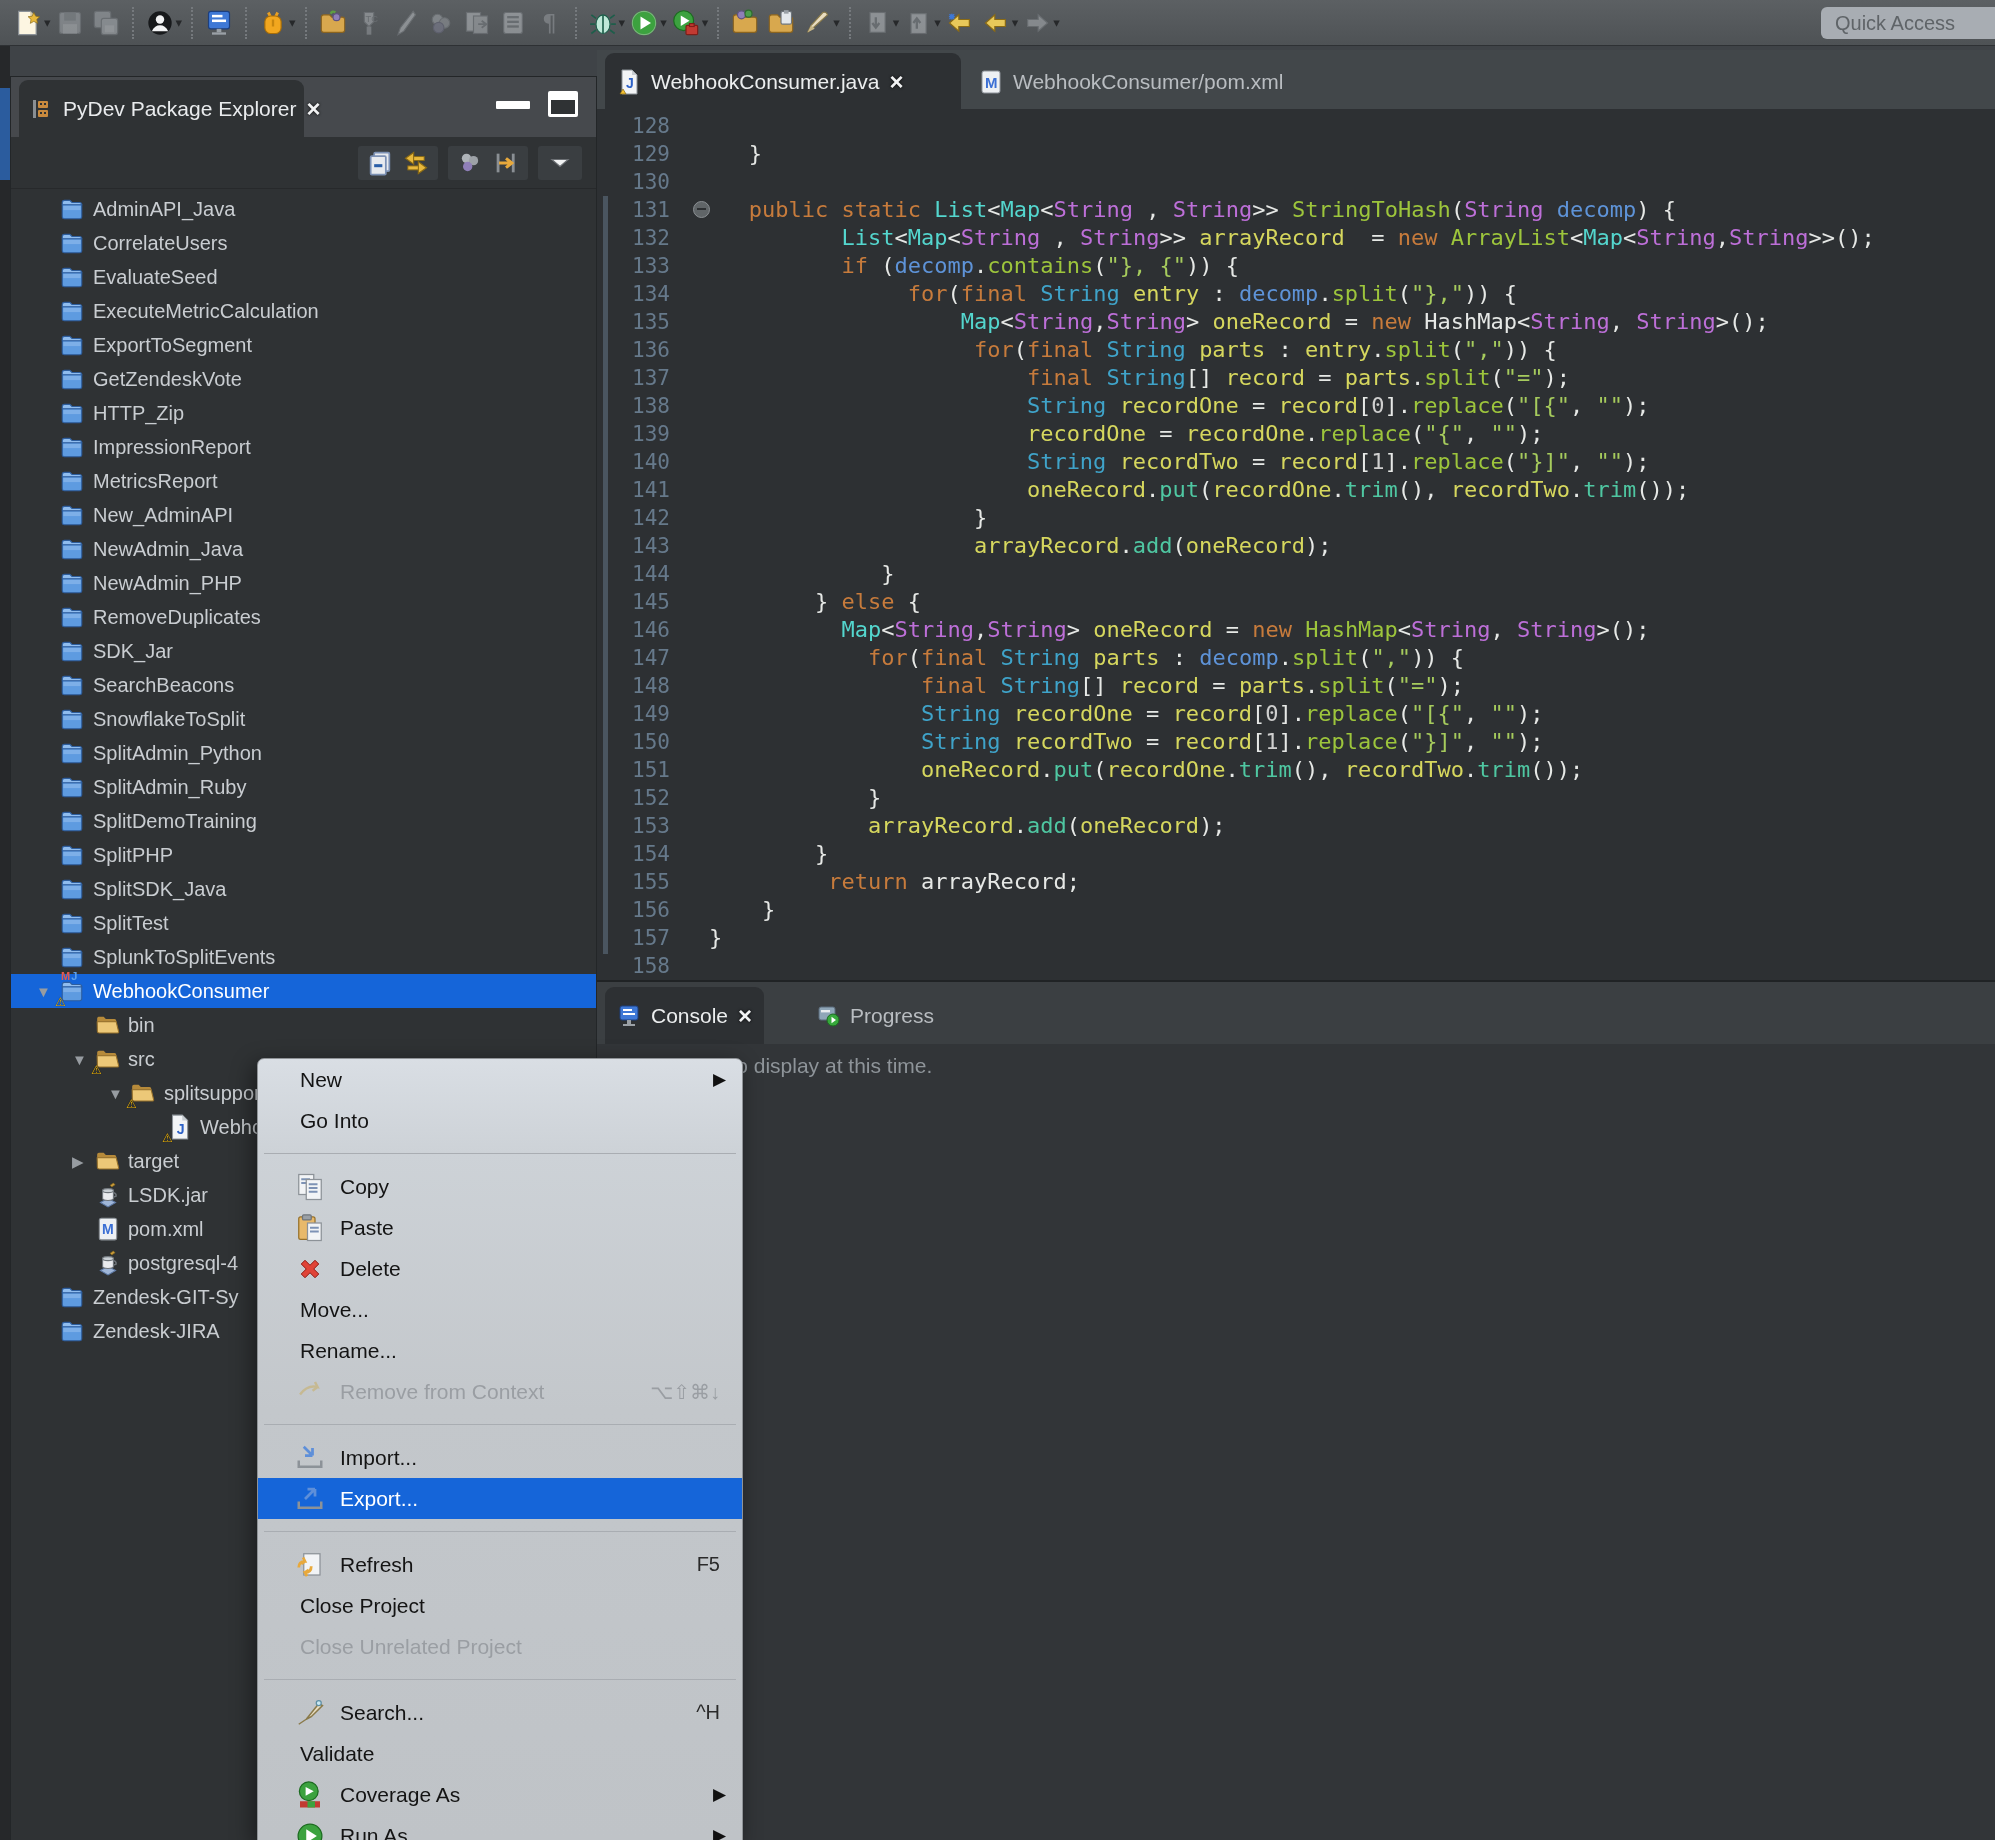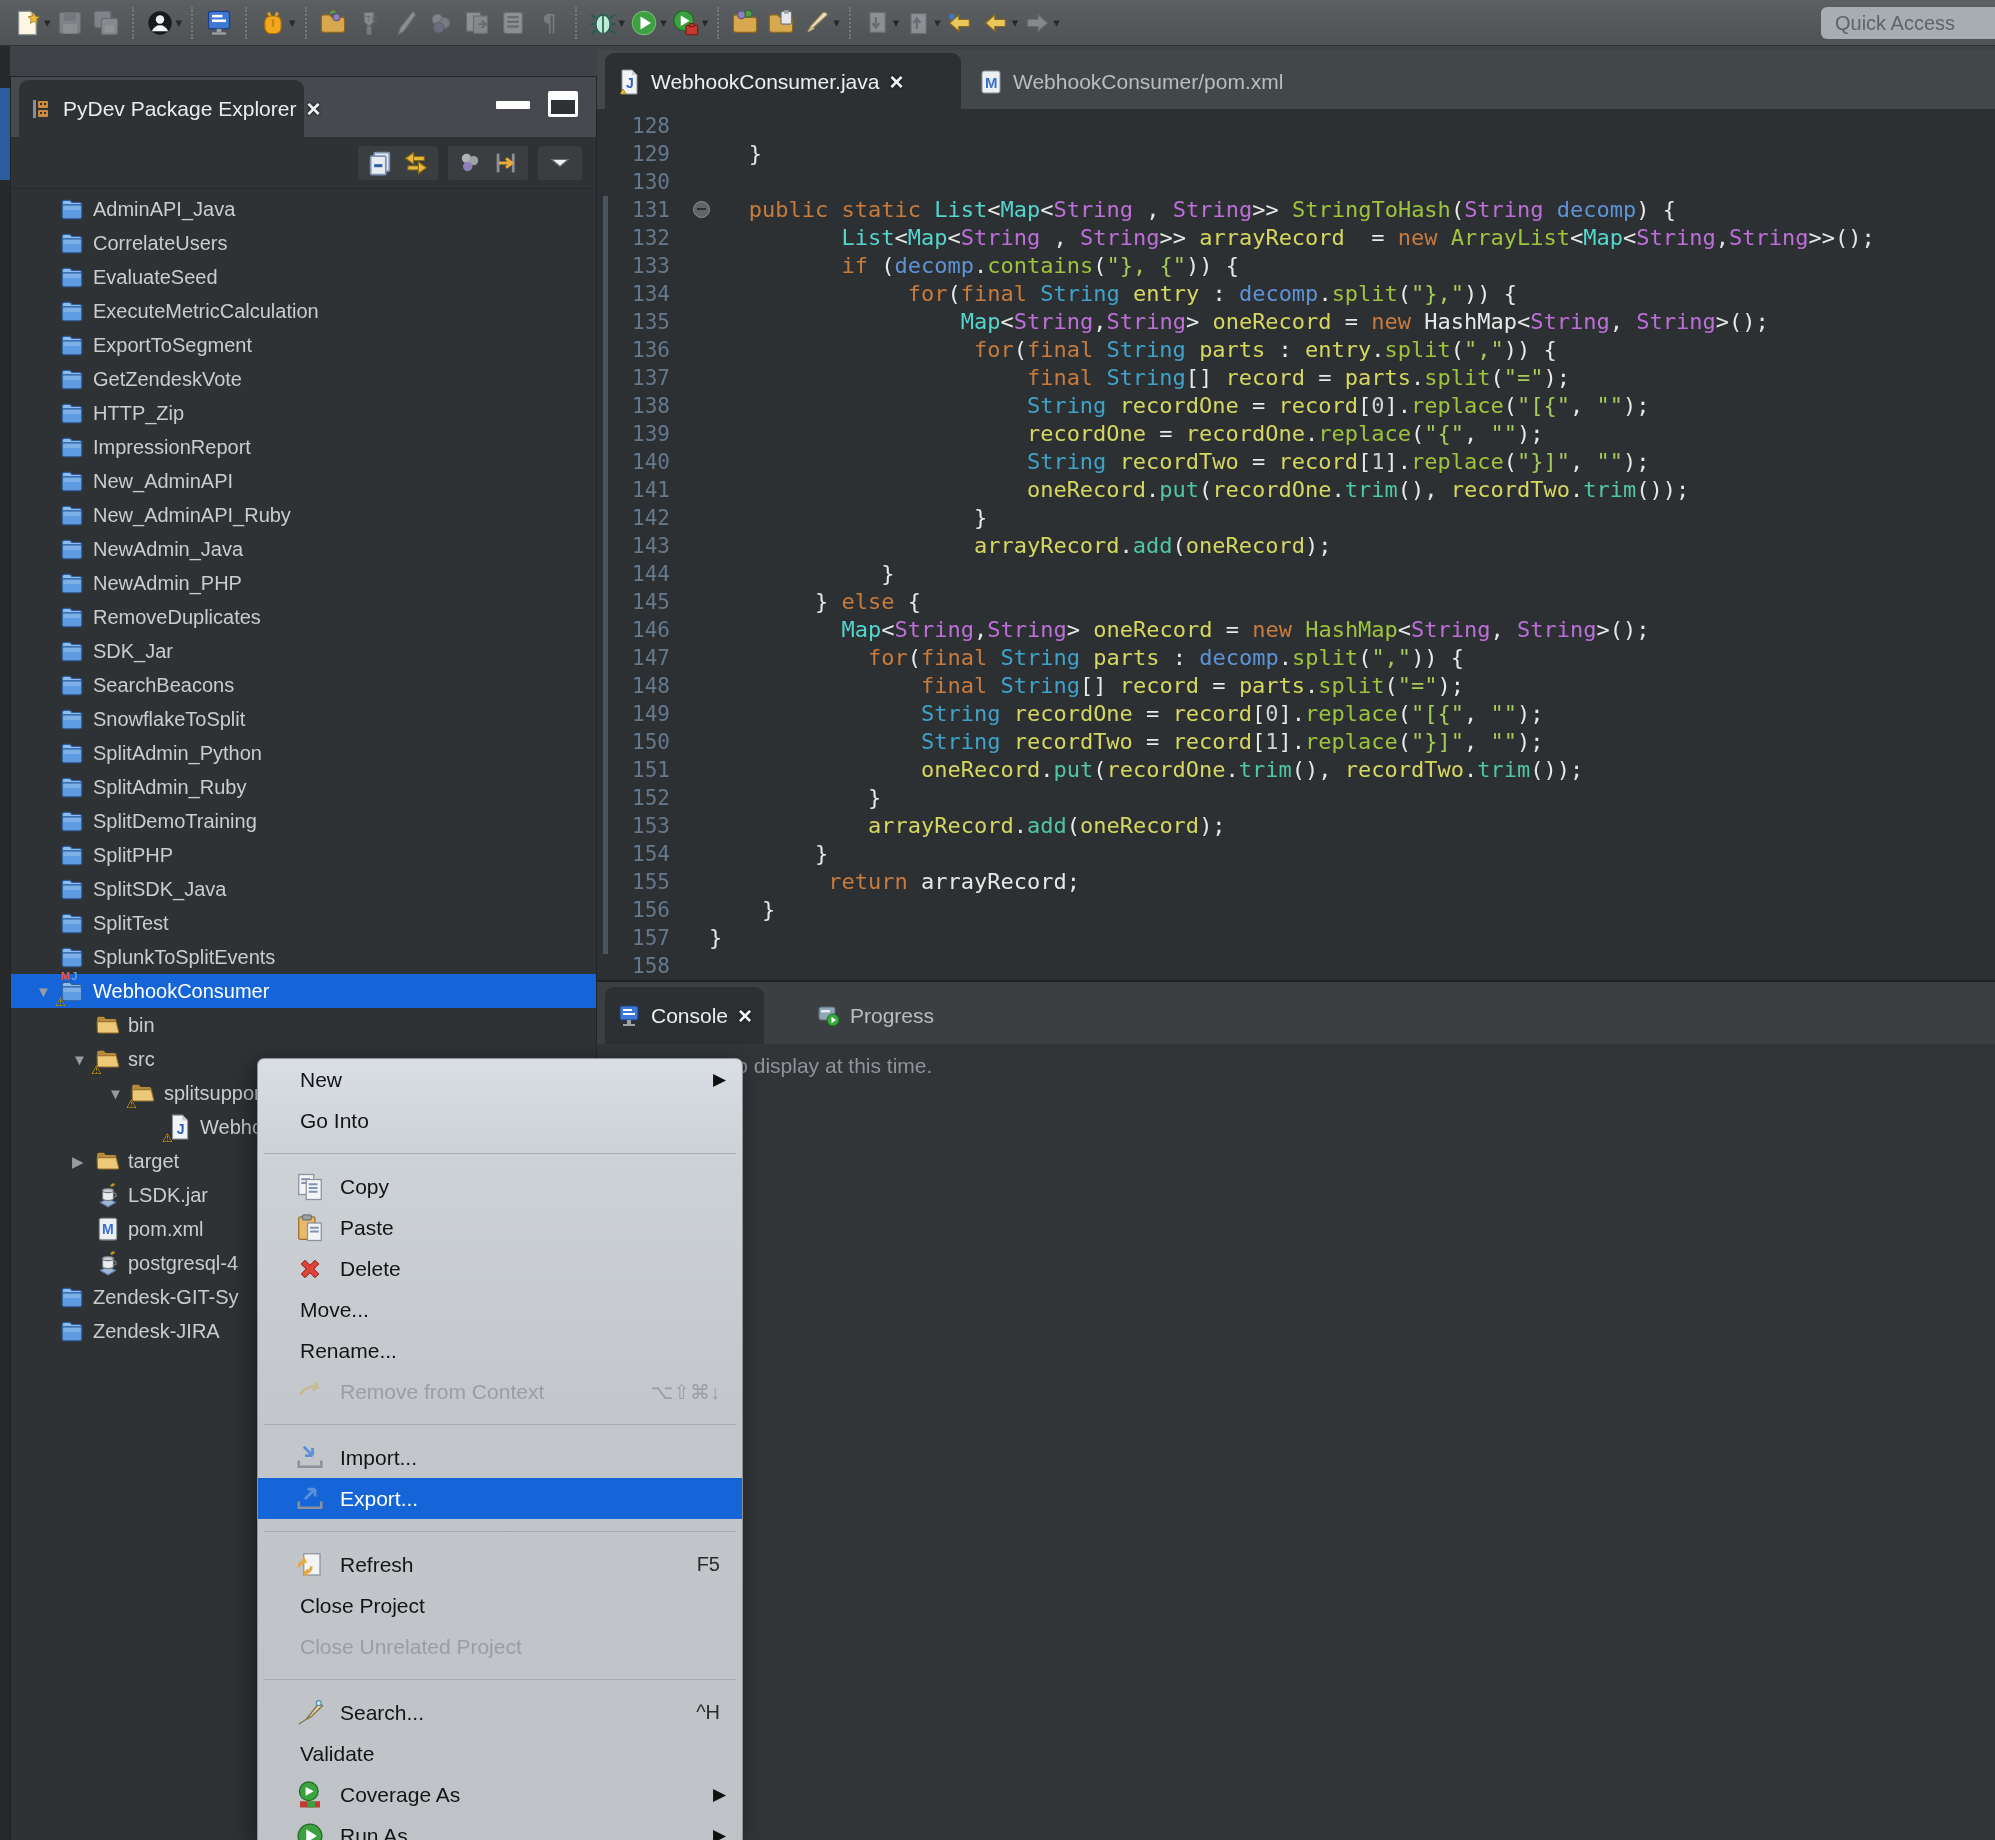--- a/index.html
+++ b/index.html
@@ -423,29 +423,29 @@
             <rect x="4" y="9" width="16" height="4" fill="#85B4EA" opacity=".8"></rect>
           </svg></span>
         <span class="lbl" style="margin-left: 82px;">ImpressionReport</span>
       </div>
       <div class="trow">
         <span class="ticon" style="left: 48px;"><svg viewBox="0 0 24 24">
             <path d="M3 8 h18 v11 q0 2-2 2 H5 q-2 0-2-2 Z" fill="#5E9BE0" stroke="#2E5E9E"></path>
             <path d="M3 8 v-2 q0-2 2-2 h5 l2 2 h7 q2 0 2 2 Z" fill="#8FBCEE" stroke="#2E5E9E"></path>
             <rect x="4" y="9" width="16" height="4" fill="#85B4EA" opacity=".8"></rect>
           </svg></span>
+        <span class="lbl" style="margin-left: 82px;">MetricsReport</span>
+      </div>
+      <div class="trow">
+        <span class="ticon" style="left: 48px;"><svg viewBox="0 0 24 24">
+            <path d="M3 8 h18 v11 q0 2-2 2 H5 q-2 0-2-2 Z" fill="#5E9BE0" stroke="#2E5E9E"></path>
+            <path d="M3 8 v-2 q0-2 2-2 h5 l2 2 h7 q2 0 2 2 Z" fill="#8FBCEE" stroke="#2E5E9E"></path>
+            <rect x="4" y="9" width="16" height="4" fill="#85B4EA" opacity=".8"></rect>
+          </svg></span>
         <span class="lbl" style="margin-left: 82px;">New_AdminAPI</span>
-      </div>
-      <div class="trow">
-        <span class="ticon" style="left: 48px;"><svg viewBox="0 0 24 24">
-            <path d="M3 8 h18 v11 q0 2-2 2 H5 q-2 0-2-2 Z" fill="#5E9BE0" stroke="#2E5E9E"></path>
-            <path d="M3 8 v-2 q0-2 2-2 h5 l2 2 h7 q2 0 2 2 Z" fill="#8FBCEE" stroke="#2E5E9E"></path>
-            <rect x="4" y="9" width="16" height="4" fill="#85B4EA" opacity=".8"></rect>
-          </svg></span>
-        <span class="lbl" style="margin-left: 82px;">New_AdminAPI_Ruby</span>
       </div>
       <div class="trow">
         <span class="ticon" style="left: 48px;"><svg viewBox="0 0 24 24">
             <path d="M3 8 h18 v11 q0 2-2 2 H5 q-2 0-2-2 Z" fill="#5E9BE0" stroke="#2E5E9E"></path>
             <path d="M3 8 v-2 q0-2 2-2 h5 l2 2 h7 q2 0 2 2 Z" fill="#8FBCEE" stroke="#2E5E9E"></path>
             <rect x="4" y="9" width="16" height="4" fill="#85B4EA" opacity=".8"></rect>
           </svg></span>
         <span class="lbl" style="margin-left: 82px;">NewAdmin_Java</span>
       </div>
       <div class="trow">

